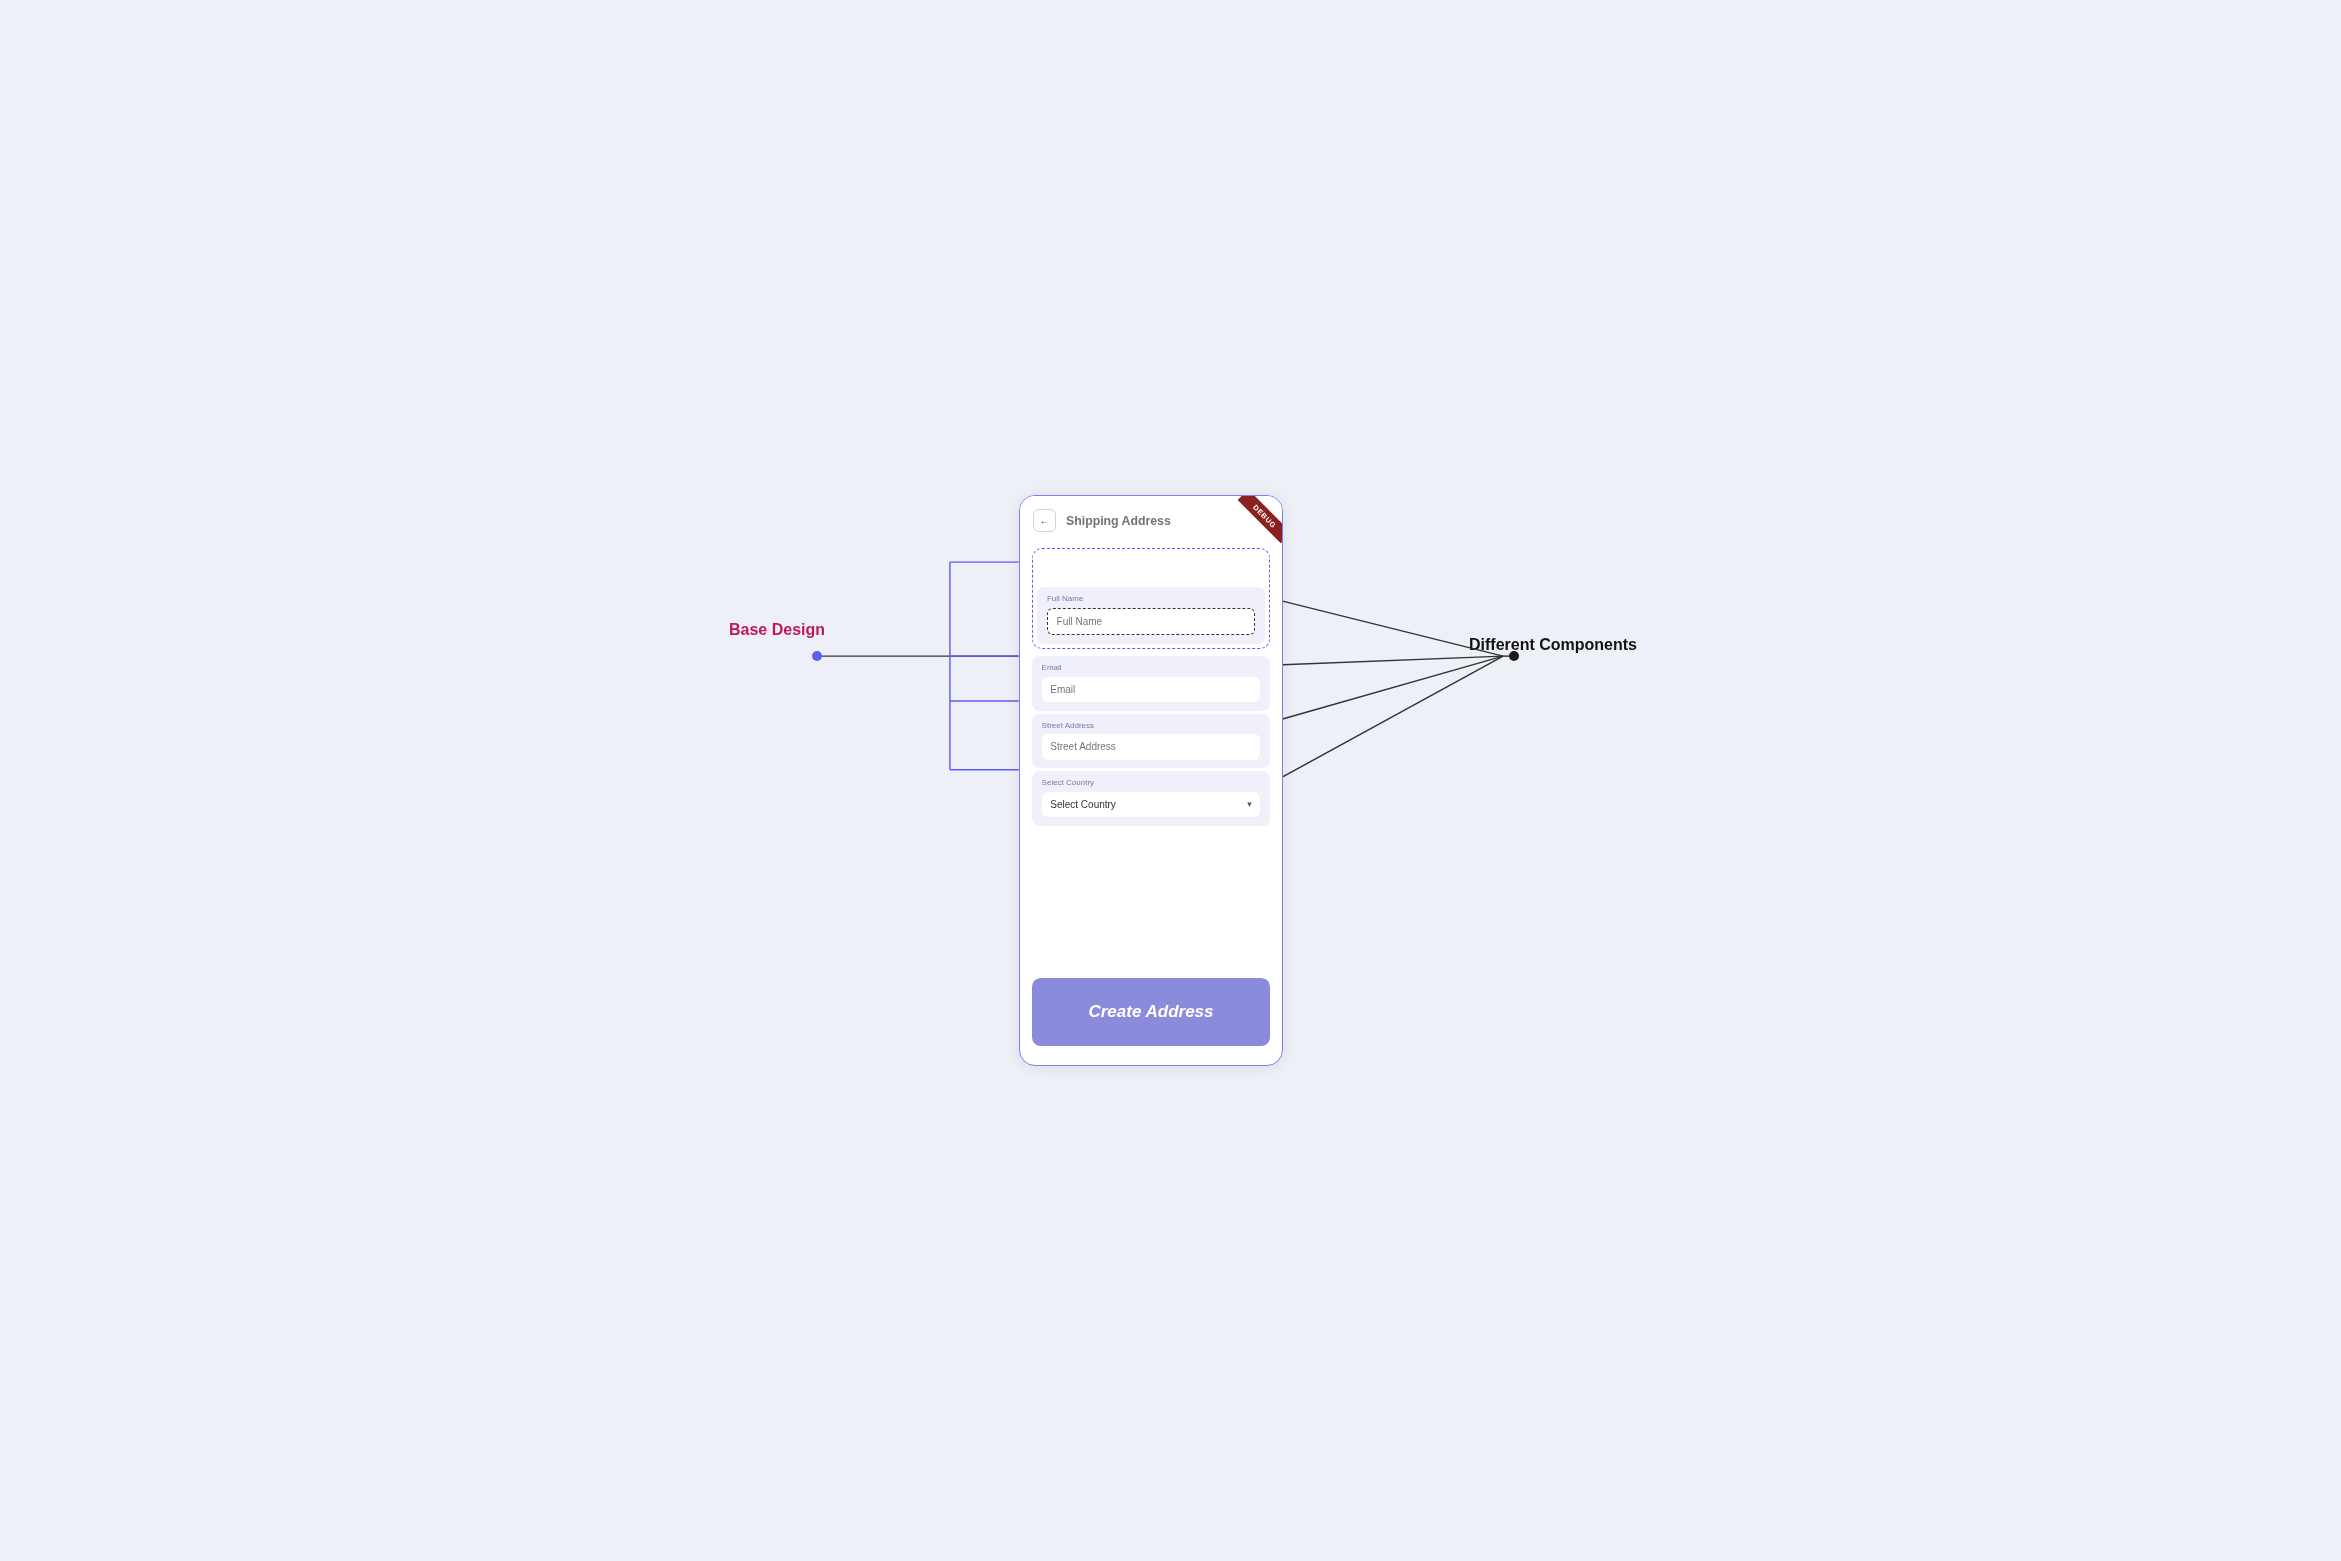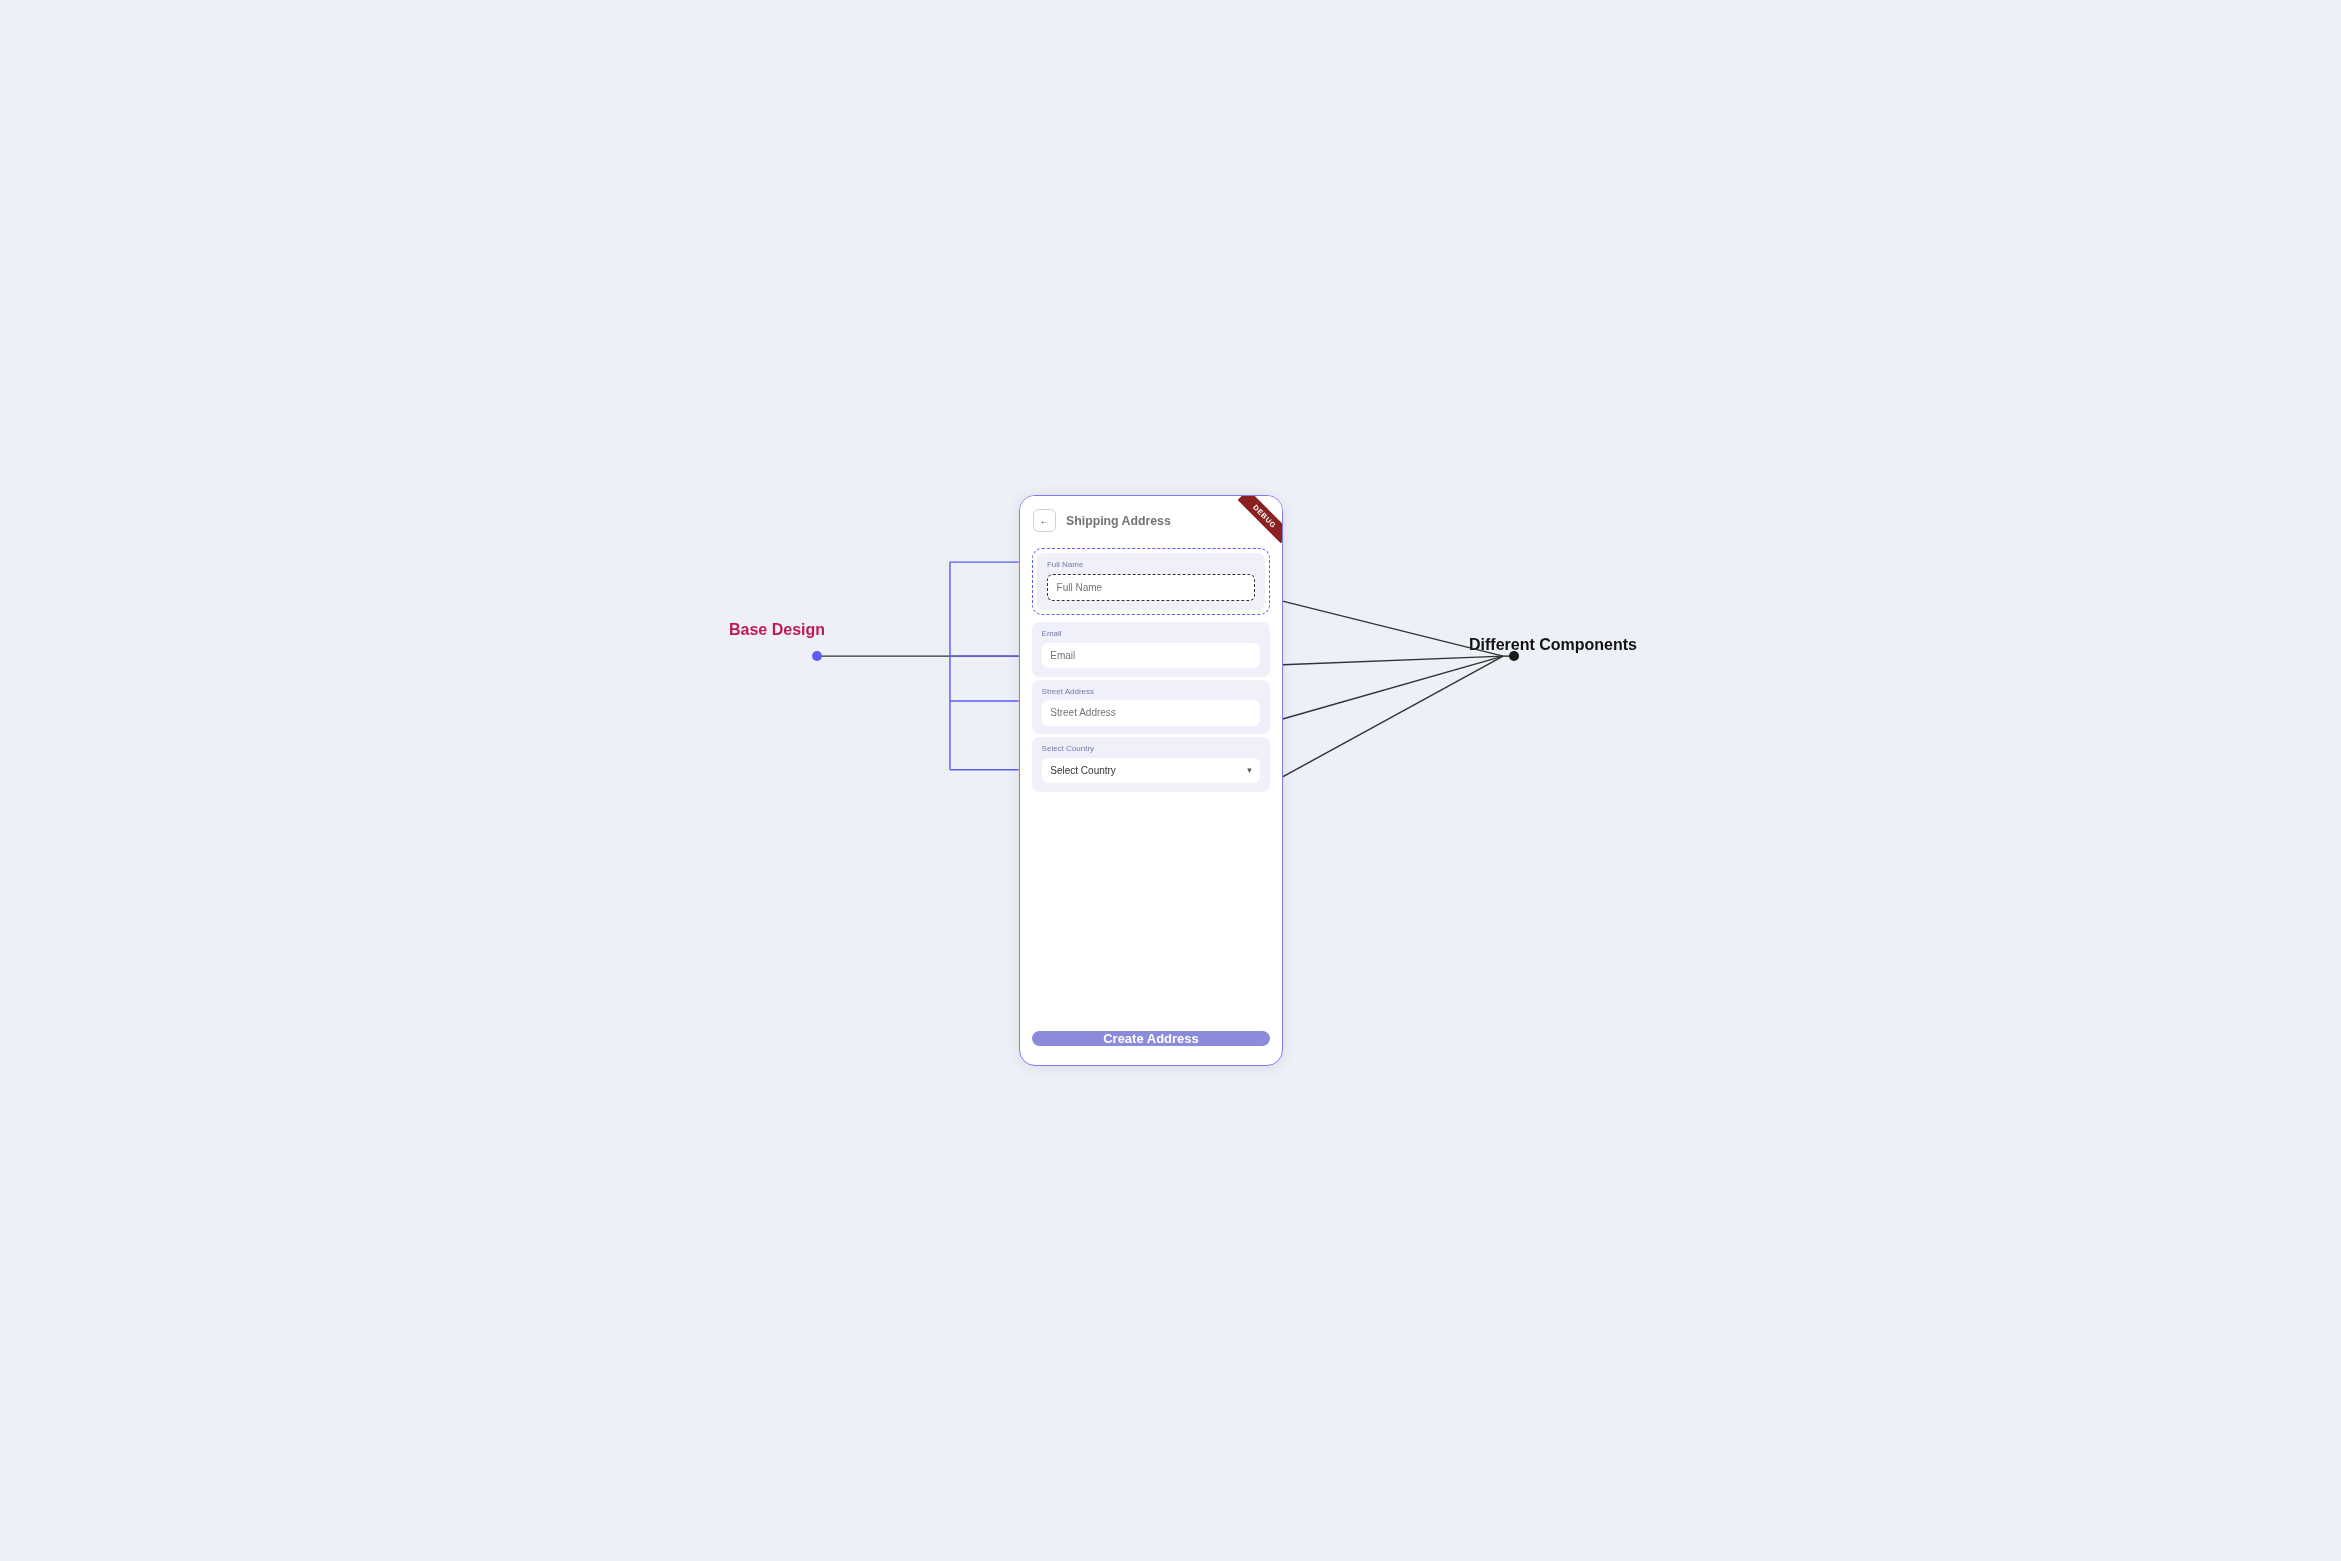--- a/index.html
+++ b/index.html
@@ -207,27 +207,28 @@
 
     
     .spacer { flex: 1; }
 
     
     .create-btn {
       background: #8b8bdb;
       color: white;
       border: none;
       border-radius: 8.7px;
-      padding: 0;
-      font-size: 13px;
+      padding: 24px;
+      font-size: 17px;
       font-weight: 600;
       width: 100%;
       cursor: pointer;
       margin-top: 7.2px;
       margin-bottom: 4.3px;
+      font-style: italic;
     }
 
     
     .dot {
       position: absolute;
       width: 10px;
       height: 10px;
       border-radius: 50%;
       background: #1a1a1a;
     }
@@ -271,21 +272,21 @@
     <div class="phone-header">
       <div class="back-btn">
         <span class="back-arrow">←</span>
       </div>
       <span class="header-title">Shipping Address</span>
     </div>
 
     <div class="phone-content">
 
       <div class="field-full-name-wrapper">
-        <div class="field-group no-margin" style="margin-bottom:0;">
+        <div class="field-group no-margin" style="margin-bottom:0;margin-top:34px;">
           <div class="field-label">Full Name</div>
           <input class="field-input-dashed" type="text" placeholder="Full Name" style="">
         </div>
       </div>
 
       <div class="field-group">
         <div class="field-label">Email</div>
         <input class="field-input" type="email" placeholder="Email" style="">
       </div>
 

